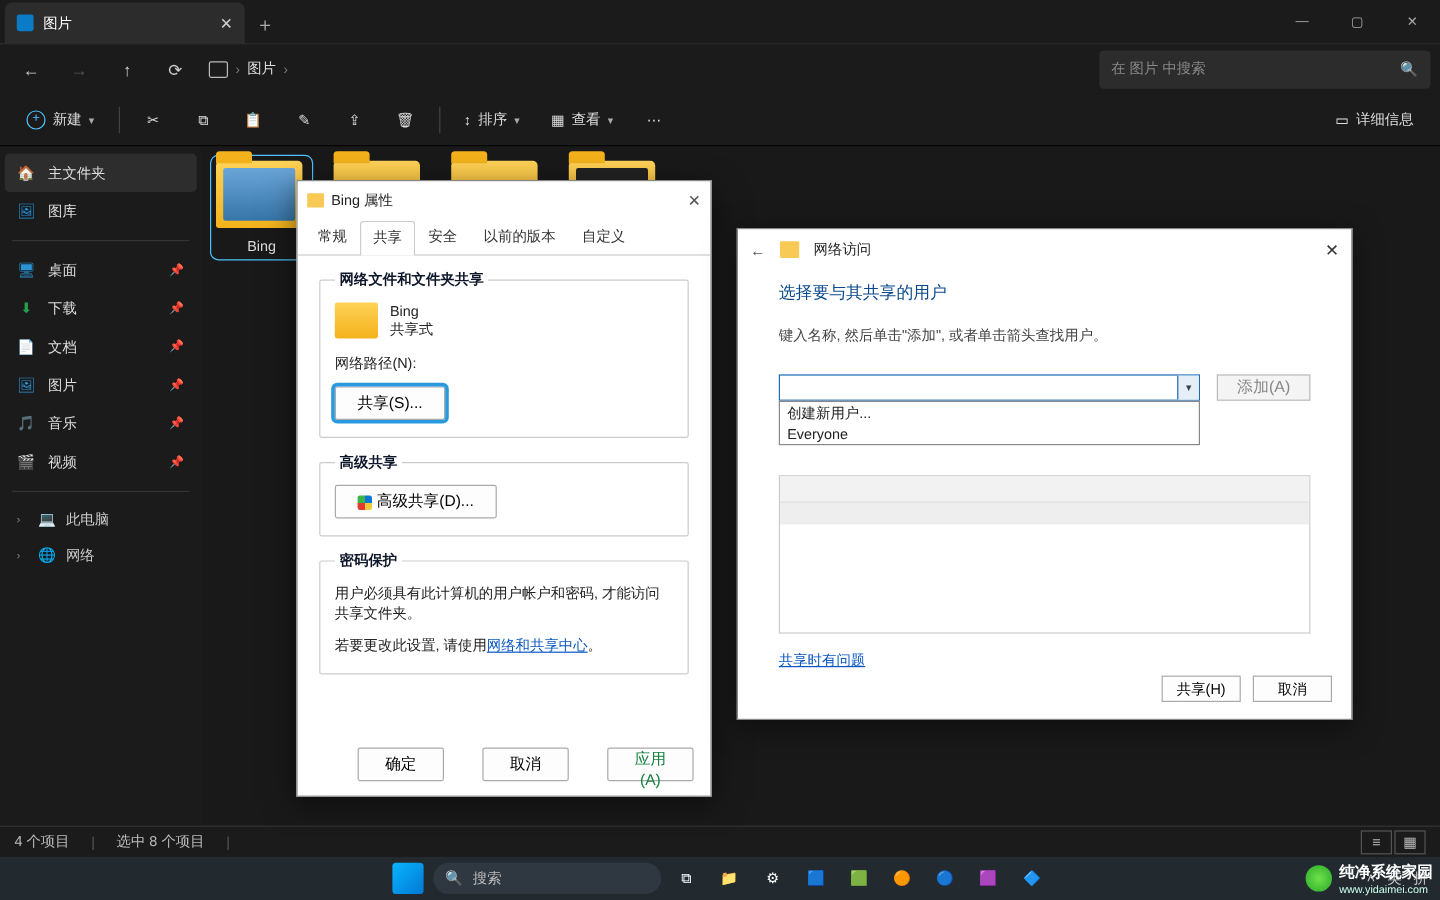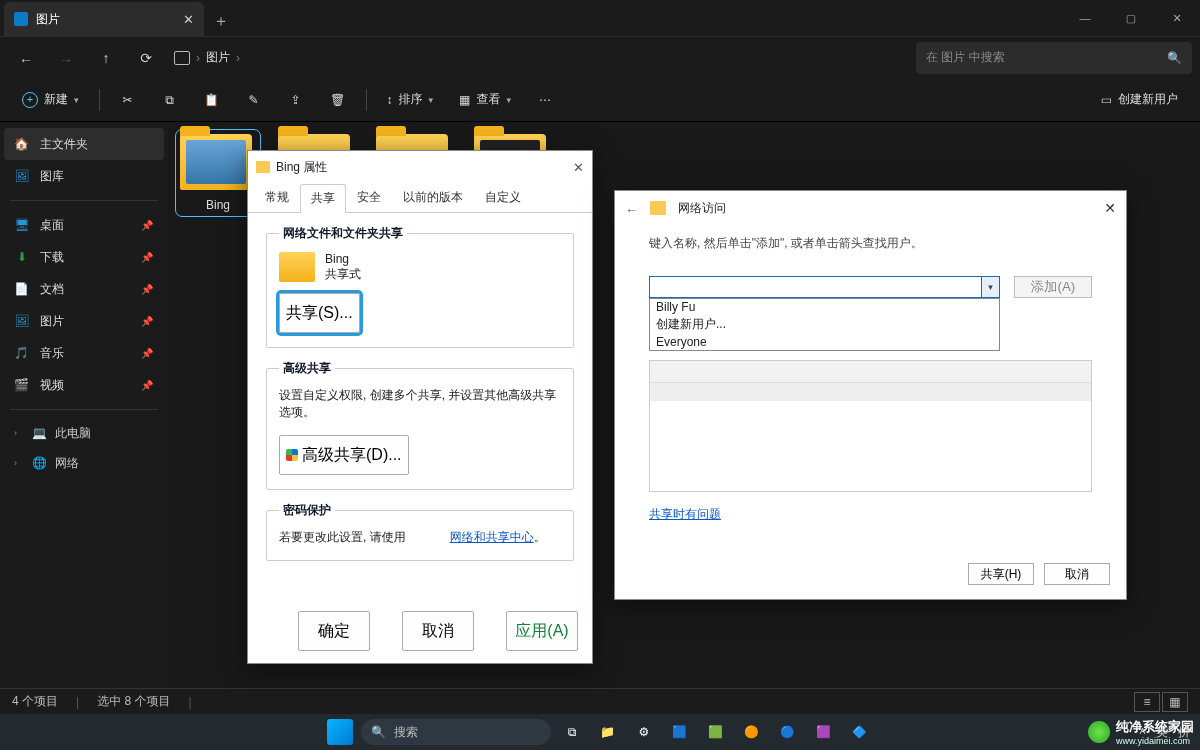--- a/index.html
+++ b/index.html
@@ -76,24 +76,24 @@
 .dlg-props .ttl .fic { width:14px; height:12px; background:#f8c954; border-radius:1px; }
 .dlg-props .ttl .x { margin-left:auto; color:#555; font-size:13px; }
 .dlg-props .ptabs { display:flex; border-bottom:1px solid #ccc; padding:0 6px; }
 .dlg-props .pt { padding:5px 10px 6px; border:1px solid transparent; border-bottom:none; color:#333; }
 .dlg-props .pt.act { background:#fff; border-color:#ccc; border-radius:3px 3px 0 0; position:relative; top:1px; }
 .dlg-props .pbody { padding:12px 18px; }
 .dlg-props fieldset { border:1px solid #ccc; border-radius:2px; padding:10px 12px 14px; margin-bottom:12px; }
 .dlg-props legend { padding:0 4px; color:#0f172a;font-weight:bold; }
 .dlg-props .frow { display:flex; gap:10px; align-items:flex-start; }
 .dlg-props .fimg { width:36px; height:30px; background:linear-gradient(#ffd257,#f3b21b); border-radius:2px; }
-.dlg-props .btn { height:40px; padding:0 6px; background:#fdfdfd; border:1px solid #aaa; border-radius:2px; font-size:16px; }
+.dlg-props .btn { height:28px; padding:0 18px; background:#fdfdfd; border:1px solid #aaa; border-radius:2px; font-size:13px; }
 .dlg-props .btn.hl { outline:3px solid #2a9adf; }
 .dlg-props .shield { display:inline-block; width:12px; height:12px; background:conic-gradient(#0a77d8 0 25%,#f4c83d 0 50%,#e23a2e 0 75%,#3bb44a 0); border-radius:2px; margin-right:4px; vertical-align:middle; }
-.dlg-props a { color:#0a57c2; text-decoration:underline;margin-left:44px; }
+.dlg-props a { color:#0a57c2; text-decoration:underline; }
 .dlg-props .dbtns { position:absolute; bottom:12px; right:14px; display:flex; gap:8px; }
 .dlg-props .dbtns .btn { width:72px;margin-left:24px; }
 .dlg-props .dbtns .btn.dis { color:#15803d; }
 
 
 .dlg-share { position:absolute; left:614px; top:190px; width:513px; height:410px; background:#fff; color:#222; border:1px solid #888; box-shadow:0 6px 24px rgba(0,0,0,.5); font-size:12px; }
 .dlg-share .hd { height:34px; display:flex; align-items:center; padding:0 10px; gap:12px; }
 .dlg-share .hd .bk { color:#555; font-size:13px; }
 .dlg-share .hd .sic { width:16px; height:14px; background:#f8c954; border-radius:1px; }
 .dlg-share .hd .x { margin-left:auto; font-size:14px; color:#333; }
@@ -184,21 +184,21 @@
   </div>
   <div class="tbtn">
     <span>▦</span>
     <span>查看</span>
     <span class="chev">▾</span>
   </div>
   <div class="tbtn icon-only">⋯</div>
   <div class="spacer"></div>
   <div class="tbtn">
     <span>▭</span>
-    <span>创建新用户</span>
+    <span>详细信息</span>
   </div>
 </div>
 
 <div class="main">
   <div class="side">
     <div class="sitem active">
         <span class="sicon c-home">🏠</span>
         <span>主文件夹</span>
       </div>
     <div class="sitem">
@@ -327,54 +327,55 @@
   <div class="pbody">
     <fieldset>
       <legend>网络文件和文件夹共享</legend>
       <div class="frow">
         <div class="fimg"></div>
         <div>
           <div>Bing</div>
           <div>共享式</div>
         </div>
       </div>
+      <div style="margin-top:12px">网络路径(N):</div>
       <div style="margin-top:10px"><button class="btn hl">共享(S)...</button></div>
     </fieldset>
     <fieldset>
       <legend>高级共享</legend>
-      <div style="margin-bottom:14px">设置自定义权限, 创建多个共享, 并设置其他高级共享选项。</div>
       <button class="btn"><span class="shield"></span><span>高级共享(D)...</span></button>
     </fieldset>
     <fieldset>
       <legend>密码保护</legend>
+      <div style="margin-bottom:10px">用户必须具有此计算机的用户帐户和密码, 才能访问共享文件夹。</div>
       <div><span>若要更改此设置, 请使用</span><a href="#">网络和共享中心</a>。</div>
     </fieldset>
   </div>
   <div class="dbtns">
     <button class="btn">确定</button>
     <button class="btn">取消</button>
     <button class="btn dis">应用(A)</button>
   </div>
 </div>
 
 <div class="dlg-share">
   <div class="hd">
     <span class="bk">←</span>
     <span class="sic"></span>
     <span>网络访问</span>
     <span class="x">✕</span>
   </div>
   <div class="sbody">
+    <h3>选择要与其共享的用户</h3>
     <div class="hint">键入名称, 然后单击"添加", 或者单击箭头查找用户。</div>
     <div class="combo">
       <div class="cbox">
         <input class="cin" style="">
         <div class="carrow">▾</div>
         <div class="dd">
-          <div>Billy Fu</div>
           <div>创建新用户...</div>
           <div>Everyone</div>
         </div>
       </div>
       <button class="addbtn">添加(A)</button>
     </div>
     <div class="plist">
       <div class="ph"></div>
       <div class="ph2"></div>
     </div>

